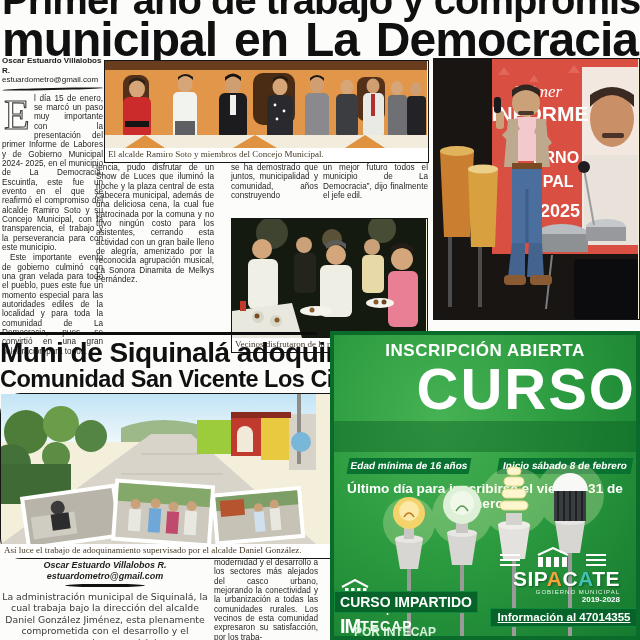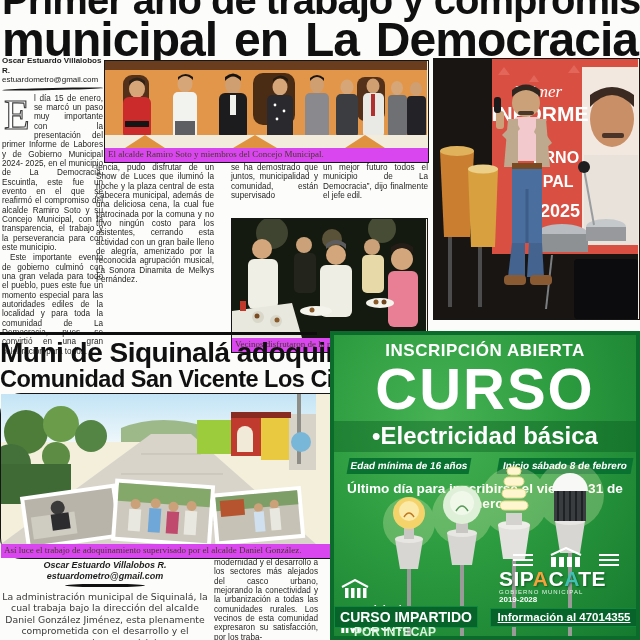--- a/index.html
+++ b/index.html
@@ -23,43 +23,43 @@
   .byline-email{font-size:8px;line-height:9.5px;}
   .swoosh{height:2px;background:#161616;border-radius:60%/100%;transform:rotate(-1.2deg);margin:3px 0 4px 0;}
   .bodytxt{font-size:8.2px;line-height:9.35px;text-align:justify;color:#262626;}
   .bodytxt p{margin:0 0 1px 0;}
   .bodytxt p.ind{text-indent:8px;}
   .dropcap{float:left;width:29px;height:38px;margin:1px 3px 0 0;}
 
   
   .pframe{border:1.2px solid #161616;background:#f4efdb;box-sizing:border-box;}
   .pcap{font-family:"Liberation Serif",serif;font-size:9px;line-height:11px;color:#453a28;
-        padding:1px 3px 2px 3px;background:#d946ef;}
+        padding:1px 3px 2px 3px;background:#ffffff;}
   .photo{display:block;}
 
   
   .byline2{font-size:9px;font-weight:700;font-style:italic;text-align:center;line-height:11px;}
   .swoosh2{width:80px;height:2.5px;background:#101010;border-radius:60%/100%;margin:2px auto 4px auto;}
   .lead2{font-family:"DejaVu Sans",sans-serif;font-size:9.3px;line-height:11.6px;text-align:center;color:#3a3a3a;}
 
   
   .ad{top:331px;left:330px;width:310px;height:309px;box-sizing:border-box;border:4px solid #0a6b2b;
       background:radial-gradient(ellipse at 35% 28%,#46b254 0%,#2c9b3f 45%,#157a2f 100%);overflow:hidden;}
   .ad-top{position:absolute;top:6px;left:0;width:100%;text-align:center;color:#fff;font-weight:700;
           font-size:17px;letter-spacing:0.5px;}
-  .ad-title{position:absolute;top:20px;left:0;width:100%;text-align:center;color:#fff;font-weight:700;
+  .ad-title{position:absolute;top:20px;left:0;width:100%;text-align:right;color:#fff;font-weight:700;
           font-size:58px;letter-spacing:2px;}
   .ad-band{position:absolute;top:86px;left:0;width:100%;height:31px;background:rgba(6,84,30,0.38);}
   .ad-sub{position:absolute;top:87px;left:0;width:100%;text-align:center;color:#fff;font-weight:700;font-size:24px;}
   .ad-bar{position:absolute;height:16px;background:#0a7231;transform:skewX(-10deg);color:#fff;
           font-weight:700;font-size:10px;line-height:16px;text-align:center;}
   .ad-deadline{position:absolute;top:146px;left:0;width:100%;text-align:center;color:#fff;font-weight:700;font-size:13.6px;}
   .ad-botbar{position:absolute;background:#07632a;color:#fff;font-weight:700;text-align:center;border:1px solid #0f8a3c;}
   .ad-cut{position:absolute;bottom:-3px;left:20px;color:#d9f2dd;font-weight:700;font-size:12px;}
-  .sipacate{position:absolute;top:212px;left:165px;width:134px;text-align:left;color:#fff;}
+  .sipacate{position:absolute;top:212px;left:152px;width:134px;text-align:right;color:#fff;}
   .sipacate-word{font-size:21px;font-weight:700;letter-spacing:0.5px;line-height:20px;
                  text-shadow:1px 1px 2px rgba(0,60,20,0.6);}
   .sipacate-sub1{font-size:6px;letter-spacing:1px;color:#e7f5e9;}
   .sipacate-sub2{font-size:8px;font-weight:700;}
   .sipacate-slogan{font-family:"Liberation Serif",serif;font-style:italic;font-size:9.5px;margin-top:3px;color:#fff;}
   .intecap{position:absolute;top:244px;left:6px;width:110px;color:#fff;}
   .intecap-row{display:flex;align-items:flex-end;}
   .intecap-im{font-size:20px;font-weight:700;line-height:18px;letter-spacing:-1px;}
   .intecap-txt1{font-size:11px;font-weight:700;line-height:11px;}
   .intecap-txt2{font-size:14px;font-weight:700;line-height:13px;letter-spacing:1px;}
@@ -196,21 +196,21 @@
         <rect x="70" y="216" width="22" height="10" rx="4" fill="#8a5a33"></rect>
         <rect x="96" y="216" width="22" height="10" rx="4" fill="#8a5a33"></rect>
       </g>
     </svg>
   </div>
 
   <div class="abs bodytxt" style="top:163px;left:96px;width:118px;">
     <p>tencia, pudo disfrutar de un Show de Luces que iluminó la noche y la plaza central de esta cabecera municipal, además de una deliciosa cena, la cual fue patrocinada por la comuna y no tuvo ningún costo para los asistentes, cerrando esta actividad con un gran baile lleno de alegría, amenizado por la reconocida agrupación musical, La Sonora Dinamita de Melkys Fernández.</p>
   </div>
   <div class="abs bodytxt" style="top:163px;left:231px;width:87px;">
-    <p>se ha demostrado que juntos, municipalidad y comunidad, están supervisado</p>
+    <p>se ha demostrado que juntos, municipalidad y comunidad, años construyendo</p>
   </div>
   <div class="abs bodytxt" style="top:163px;left:323px;width:105px;">
     <p>un mejor futuro todos el municipio de La Democracia”, dijo finalmente el jefe edil.</p>
   </div>
 
   <div class="abs pframe" style="top:218px;left:231px;width:197px;">
     <svg class="photo" width="194" height="119" viewBox="0 0 194 119">
       <rect width="194" height="119" fill="#151a10"></rect>
       <circle cx="40" cy="14" r="16" fill="#3f4430"></circle>
         <circle cx="150" cy="10" r="14" fill="#474c34"></circle>
@@ -324,21 +324,20 @@
     <div class="lead2">La administración municipal de Siquinalá, la cual trabaja bajo la dirección del alcalde Daniel González Jiménez, esta plenamente comprometida con el desarrollo y el progreso de su municipio.</div>
   </div>
   <div class="abs bodytxt" style="top:558px;left:214px;width:104px;">
     <p>modernidad y el desarrollo a los sectores más alejados del casco urbano, mejorando la conectividad y la urbanización a todas las comunidades rurales. Los vecinos de esta comunidad expresaron su satisfacción, por los traba-</p>
   </div>
 
   <div class="abs ad">
     <div class="ad-top">INSCRIPCIÓN ABIERTA</div>
     <div class="ad-title">CURSO</div>
     <div class="ad-band"></div>
-    <div class="ad-sub">•Electricidad básica</div>
     <div class="ad-bar" style="top:123px;left:14px;width:122px;">Edad mínima de 16 años</div>
     <div class="ad-bar" style="top:123px;left:164px;width:134px;">Inicio sábado 8 de febrero</div>
     <div class="ad-deadline">Último día para inscribirse el viernes 31 de enero</div>
 
     <svg style="position:absolute;top:130px;left:0;" width="302" height="171" viewBox="0 0 302 171">
       <g opacity="0.25" fill="#ffffcc">
           <circle cx="75" cy="58" r="26"></circle>
           <circle cx="128" cy="50" r="30"></circle>
           <circle cx="180" cy="36" r="34"></circle>
           <circle cx="236" cy="30" r="34"></circle>
@@ -420,18 +419,18 @@
             <rect x="56" y="10" width="5" height="10"></rect>
             <rect x="64" y="10" width="5" height="10"></rect>
           </g>
       </svg>
       <div class="sipacate-word"><span style="color:#ffffff">SIP</span><span style="color:#f5a13c">A</span><span style="color:#ffffff">C</span><span style="color:#43c0b4">A</span><span style="color:#ffffff">TE</span></div>
       <div class="sipacate-sub1">GOBIERNO MUNICIPAL</div>
       <div class="sipacate-sub2">2019-2028</div>
       <div class="sipacate-slogan">¡Siempre con la Gente!</div>
     </div>
 
-    <div class="ad-botbar" style="bottom:8px;left:0px;width:142px;height:20px;font-size:14px;line-height:20px;">CURSO IMPARTIDO</div>
+    <div class="ad-botbar" style="bottom:23px;left:0px;width:142px;height:20px;font-size:14px;line-height:20px;">CURSO IMPARTIDO</div>
     <div class="ad-botbar" style="bottom:9px;left:156px;width:146px;height:17px;font-size:11.5px;line-height:17px;text-decoration:underline;">Información al 47014355</div>
     <div class="ad-cut">POR INTECAP</div>
   </div>
 
 </div>
 
 </body></html>

